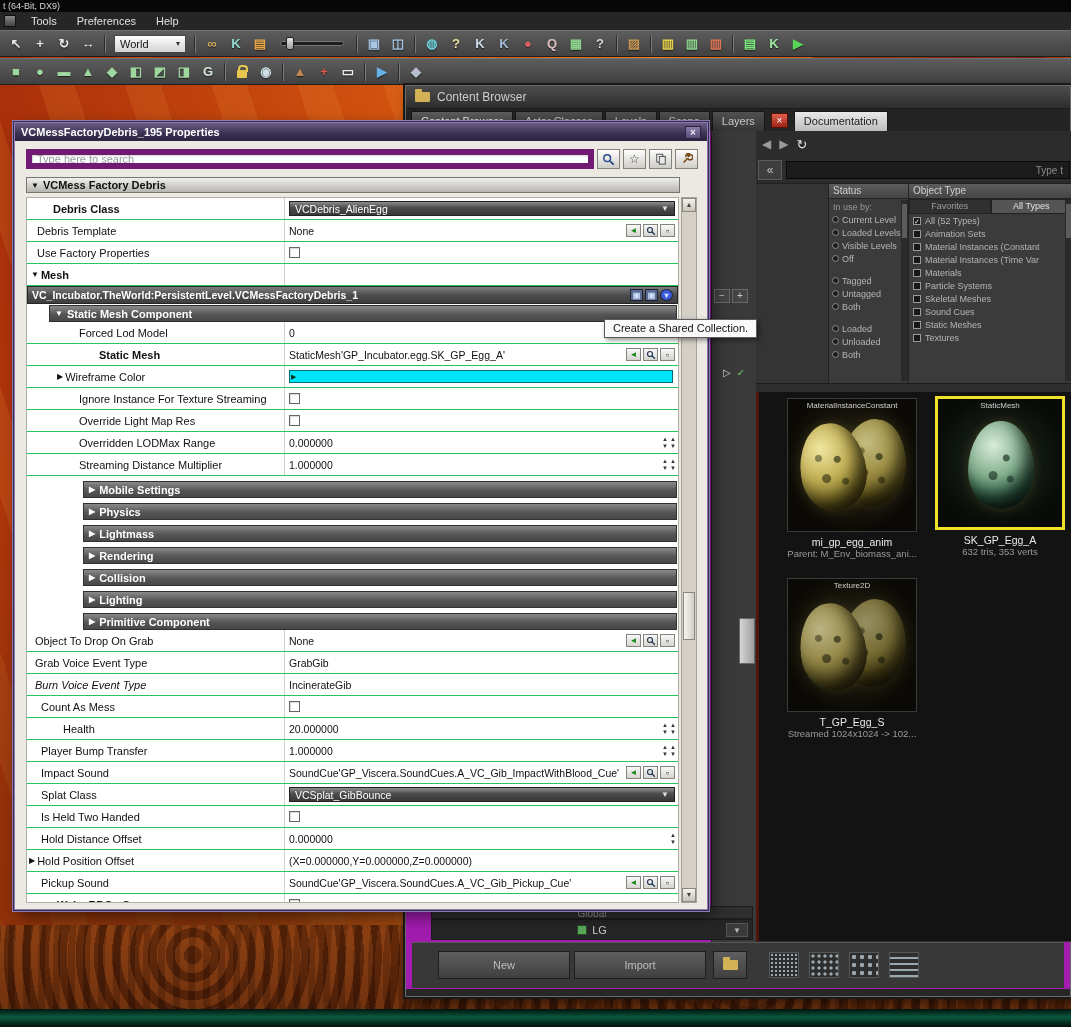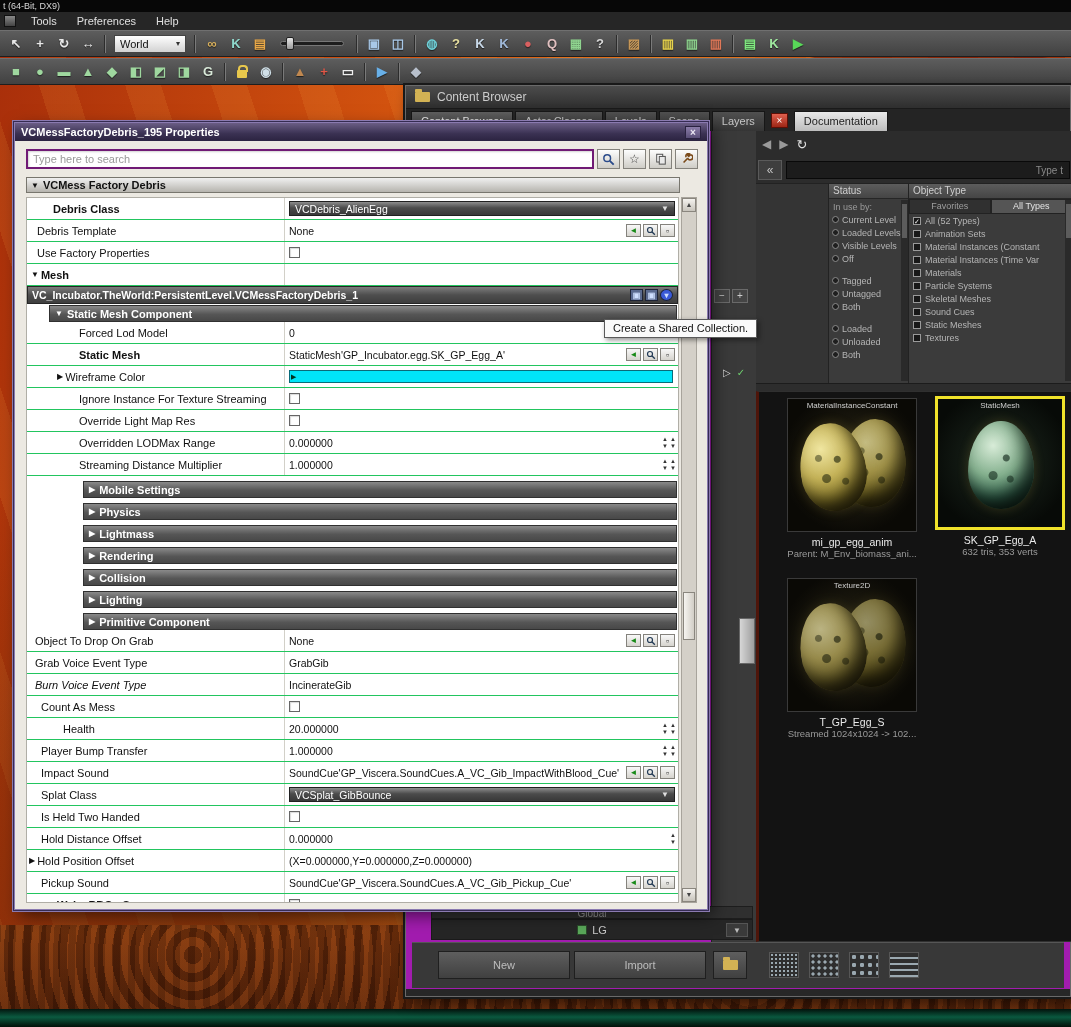--- a/index.html
+++ b/index.html
@@ -156,21 +156,21 @@
     box-shadow:2px 2px 5px rgba(0,0,0,.45); font-size:11px; color:#111; padding:2px 8px 3px; white-space:nowrap; }
 
   
   .props { position:absolute; left:14px; top:122px; width:694px; height:788px; z-index:10;
     background:#ece9e2; border:1px solid #8a7ab0; box-shadow:0 0 0 1px #352b52, 0 0 0 2px #8a7ab0, 5px 6px 16px rgba(0,0,0,.55); }
   .props-title { height:18px; background:linear-gradient(180deg,#6a5d85,#3a3152 60%,#2b2340);
     color:#ffffff; font-size:11px; font-weight:bold; display:flex; align-items:center; padding:0 6px; }
   .props-close { margin-left:auto; width:16px; height:13px; background:linear-gradient(#8a7ca8,#5a4f78);
     border:1px solid #2a2240; color:#ece8f4; font-size:10px; line-height:11px; text-align:center; }
   .props-search { display:flex; align-items:center; gap:3px; padding:8px 9px 6px 11px; }
-  .psearch-input { flex:1; height:20px; border:2px solid #701a75; background:#fff; font-size:11px; padding:0 5px;
+  .psearch-input { flex:1; height:20px; border:6px solid #701a75; background:#fff; font-size:11px; padding:0 5px;
     font-family:"Liberation Sans",sans-serif; color:#333; box-shadow:inset 1px 1px 2px rgba(0,0,0,.18); }
   .psearch-input::placeholder { color:#999; }
   .sbtn { width:23px; height:20px; background:linear-gradient(#fdfdfd,#cfcdc7); border:1px solid #84827c;
     display:flex; align-items:center; justify-content:center; font-size:12px; color:#444; }
   .cat-bar { margin:2px 27px 2px 11px; height:16px; background:linear-gradient(#f0f0f0,#b6b4ae);
     border:1px solid #78766e; display:flex; align-items:center; gap:4px; padding-left:4px;
     font-size:11px; font-weight:bold; color:#111; }
   .cat-bar .arr { font-size:8px; }
   #prop-rows { position:absolute; left:11px; right:28px; top:74px; bottom:6px; background:#ffffff;
     border:1px solid #b0aea6; overflow:hidden; }
@@ -594,21 +594,21 @@
           <span class="vtext">0</span>
           <span class="spins">
             <span class="spin-col">
               <span class="su">▲</span>
               <span class="sd">▼</span>
             </span>
           </span>
         </div>
       </div>
       <div class="prow">
-        <div class="plab b" style="padding-left: 52px;">
+        <div class="plab b" style="padding-left: 72px;">
           <span>Static Mesh</span>
         </div>
         <div class="pval">
           <span class="vtext">StaticMesh'GP_Incubator.egg.SK_GP_Egg_A'</span>
           <span class="aicons">
             <span class="ai green">◄</span>
             <span class="ai">
               <svg viewBox="0 0 12 12" width="10" height="10">
                 <circle cx="4.8" cy="4.8" r="3" fill="none" stroke="#223a55" stroke-width="1.4"></circle>
                 <line x1="7" y1="7" x2="10.6" y2="10.6" stroke="#223a55" stroke-width="1.6"></line>

